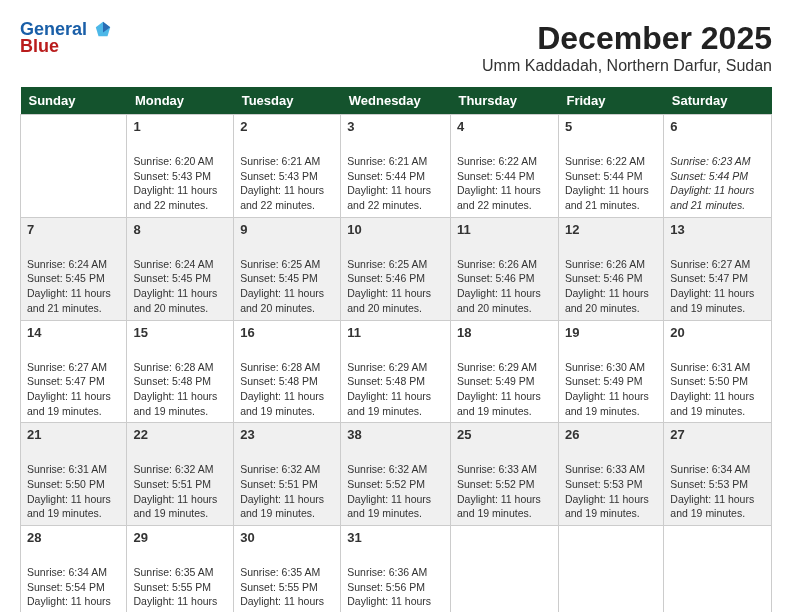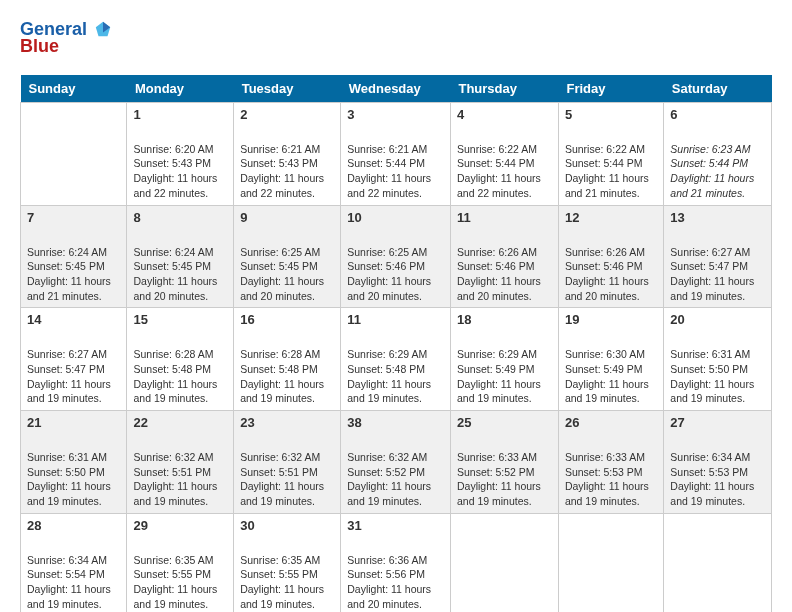--- a/index.html
+++ b/index.html
@@ -39,21 +39,21 @@
     .subtitle {
       font-size: 16px;
       color: #333;
     }
     .calendar {
       width: 100%;
       border-collapse: collapse;
       margin-top: 8px;
     }
     .calendar th {
-      background-color: #0369a1;
+      background-color: #14532d;
       color: #fff;
       text-align: left;
       padding: 6px 8px;
       font-size: 13px;
       font-weight: bold;
     }
     .calendar td {
       border: 1px solid #ccc;
       vertical-align: top;
       padding: 4px 6px;
@@ -100,20 +100,24 @@
         <span class="logo-text">General
           <svg class="logo-icon" viewBox="0 0 20 20" style="display:inline-block;vertical-align:middle;">
             <path d="M10 2 L18 8 L15 18 L5 18 L2 8 Z" fill="#4db8e8"></path>
             <path d="M10 2 L18 8 L10 14 Z" fill="#2a6db5"></path>
           </svg>
         </span>
       </div>
       <div style="color:#b91c1c;font-size:18px;font-weight:bold;margin-top:-4px;">Blue</div>
     </div>
   </div>
+  <div class="title-section">
+    <div class="main-title">December 2025</div>
+    <div class="subtitle">Umm Kaddadah, Northern Darfur, Sudan</div>
+  </div>
 </div>
 
 <table class="calendar">
   <thead>
     <tr>
       <th>Sunday</th>
       <th>Monday</th>
       <th>Tuesday</th>
       <th>Wednesday</th>
       <th>Thursday</th>

